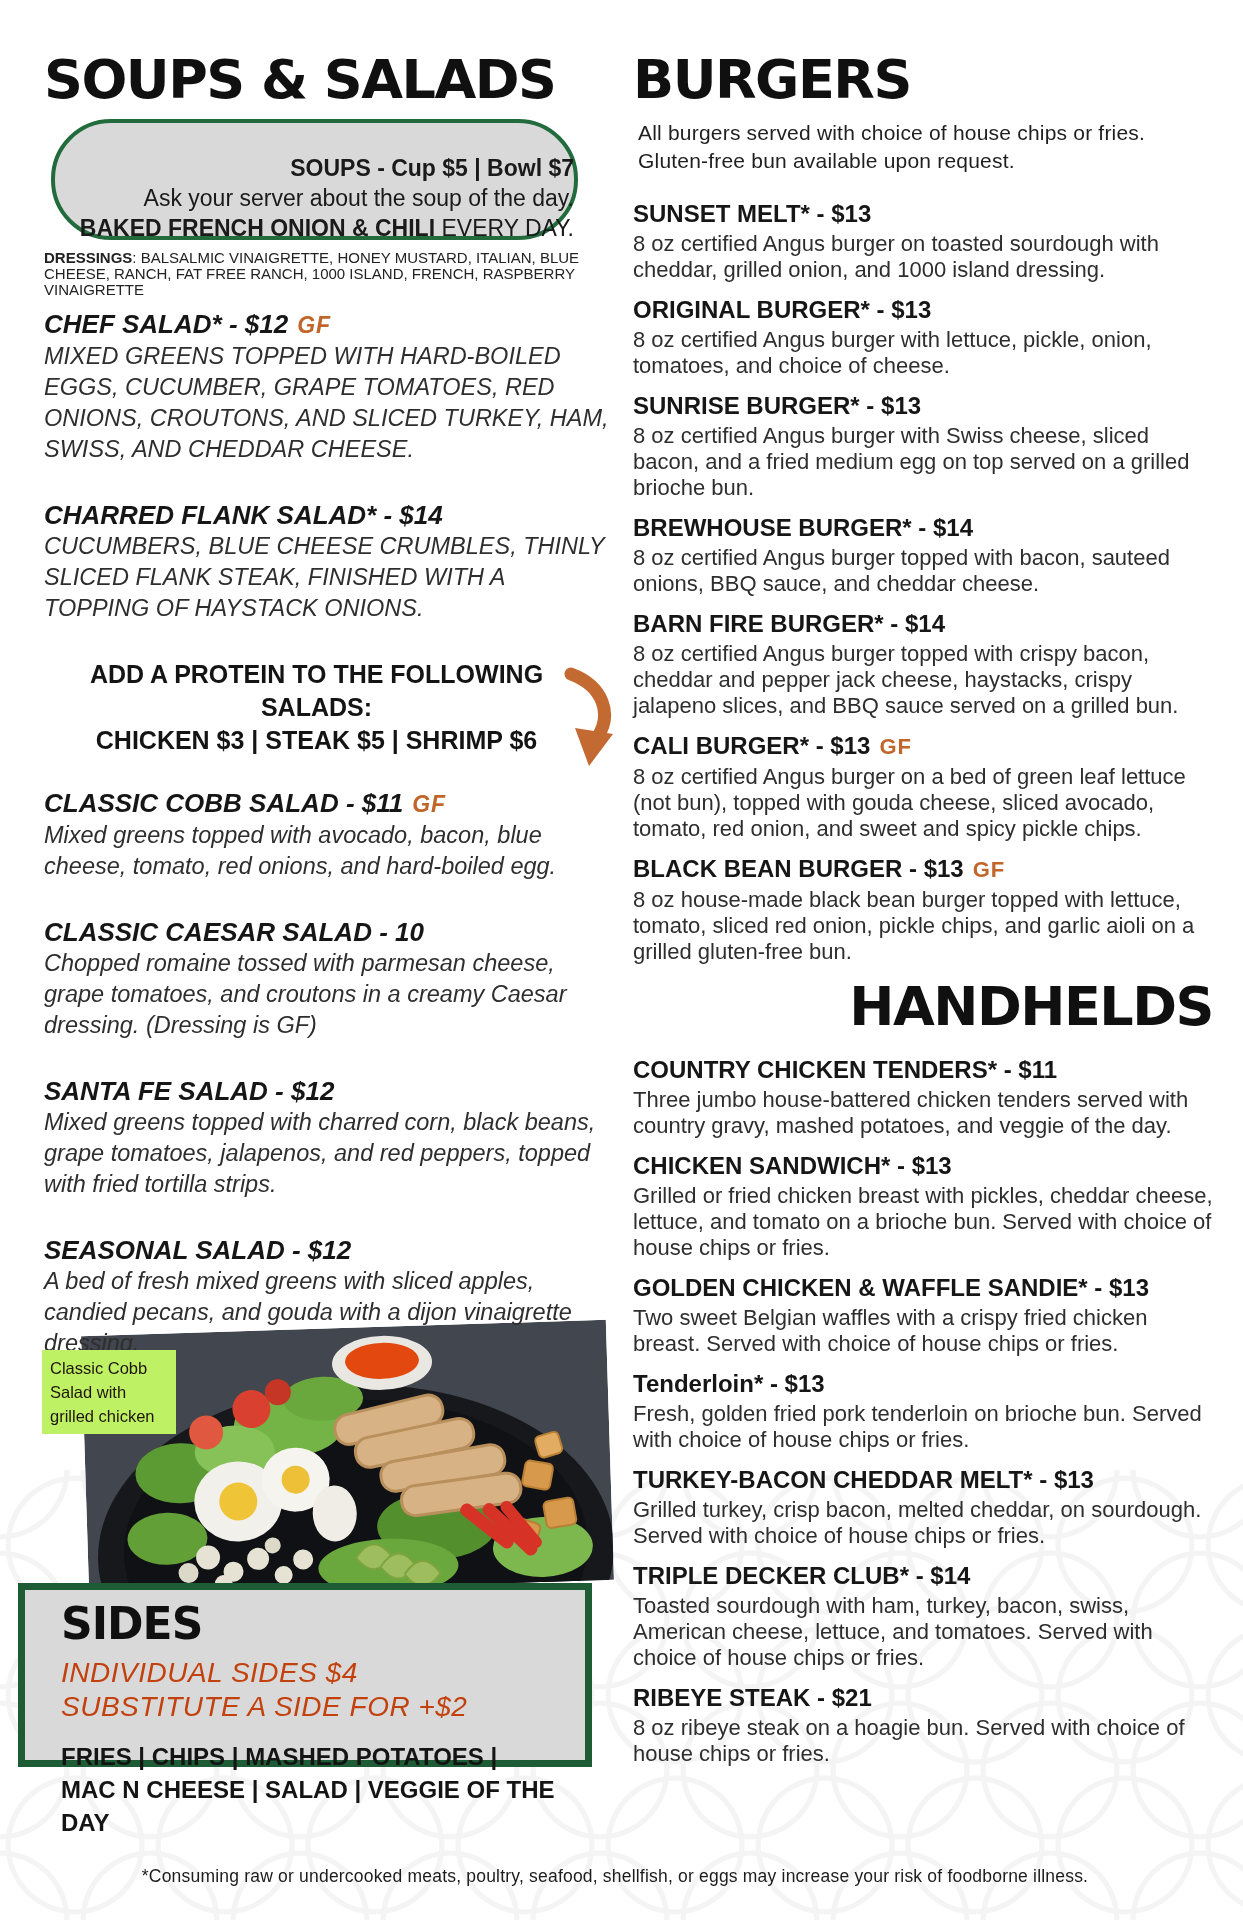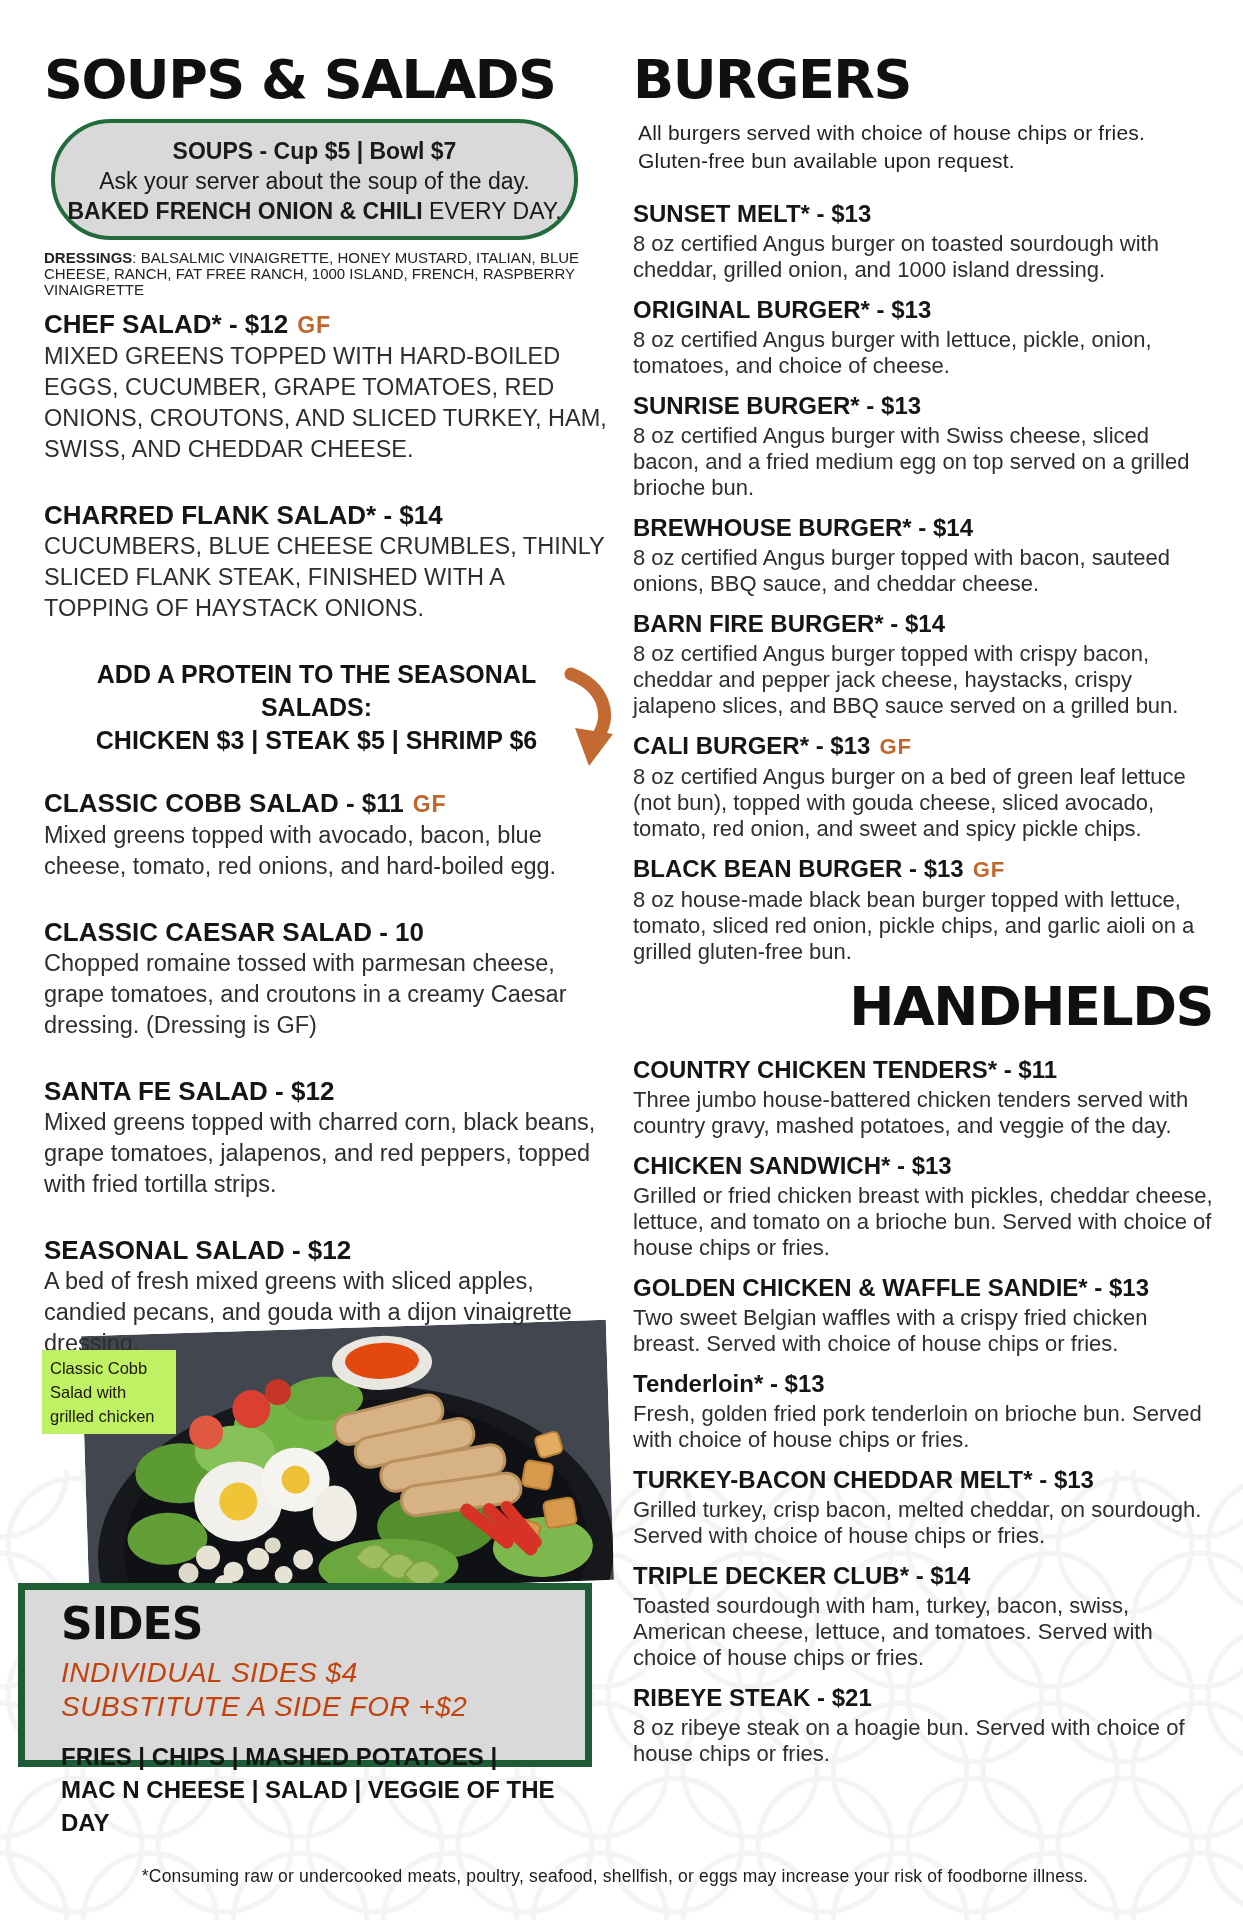--- a/index.html
+++ b/index.html
@@ -10,28 +10,28 @@
       radial-gradient(circle, rgba(0,0,0,0) 60%, #777 61%, #777 65%, rgba(0,0,0,0) 66%),
       radial-gradient(circle, rgba(0,0,0,0) 60%, #777 61%, #777 65%, rgba(0,0,0,0) 66%);
     background-size:150px 150px,150px 150px;background-position:0 0,75px 75px;}
   .col{position:absolute;top:52px;z-index:2;}
   .col-left{left:44px;width:570px;}
   .col-right{left:633px;width:580px;}
   .big-title{font-family:"DejaVu Sans",sans-serif;font-weight:bold;font-size:54px;line-height:1.05;
              letter-spacing:-1.5px;color:#101010;margin:0 0 10px 0;}
   
   .soup-box{box-sizing:border-box;width:527px;height:121px;margin:4px 0 10px 7px;background:#d9d9d9;
-            border:4px solid #226b3c;border-radius:60px;text-align:center;padding-top:13px;}
+            border:4px solid #226b3c;border-radius:60px;text-align:right;padding-top:30px;}
   .soup-box .ln{font-size:23px;line-height:30px;color:#1a1a1a;}
   .soup-box .b{font-weight:bold;}
   
   .dressings{width:548px;font-size:15px;line-height:16px;color:#222;margin:0 0 10px 0;}
   .dressings .b{font-weight:bold;}
   
-  .l-item{margin:0 0 34px 0;}
+  .l-item{margin:0 0 34px 0;font-style:italic;}
   .item-head{font-weight:bold;font-size:26px;line-height:32px;color:#161616;}
   .gf{font-weight:bold;color:#c0662a;font-size:23px;letter-spacing:1px;margin-left:9px;}
   .l-desc{font-size:23.5px;line-height:31px;color:#2e2e2e;width:570px;}
   .protein-note{font-weight:bold;font-size:25px;line-height:33px;text-align:center;
                 width:545px;color:#141414;margin:0 0 30px 0;}
   
   .intro{font-size:21px;line-height:28px;letter-spacing:.2px;color:#1f1f1f;width:555px;
          margin:0 0 24px 5px;}
   .r-item{margin:0 0 12px 0;}
   .r-head{font-weight:bold;font-size:24px;line-height:30px;color:#161616;margin-bottom:2px;}
@@ -80,21 +80,21 @@
           <div class="l-desc">MIXED GREENS TOPPED WITH HARD-BOILED EGGS, CUCUMBER, GRAPE TOMATOES, RED ONIONS, CROUTONS, AND SLICED TURKEY, HAM, SWISS, AND CHEDDAR CHEESE.</div>
         </div>
 
         <div class="l-item">
           <div class="item-head"><span>CHARRED FLANK SALAD* - $14</span></div>
           <div class="l-desc">CUCUMBERS, BLUE CHEESE CRUMBLES, THINLY SLICED FLANK STEAK, FINISHED WITH A TOPPING OF HAYSTACK ONIONS.</div>
         </div>
       </div>
 
     <div class="protein-note">
-      <div>ADD A PROTEIN TO THE SEASONAL SALADS:</div>
+      <div>ADD A PROTEIN TO THE FOLLOWING SALADS:</div>
       <div>CHICKEN $3 | STEAK $5 | SHRIMP $6</div>
     </div>
 
     <div>
 
         <div class="l-item">
           <div class="item-head"><span>CLASSIC COBB SALAD - $11</span><span class="gf">GF</span></div>
           <div class="l-desc">Mixed greens topped with avocado, bacon, blue cheese, tomato, red onions, and hard-boiled egg.</div>
         </div>
 

